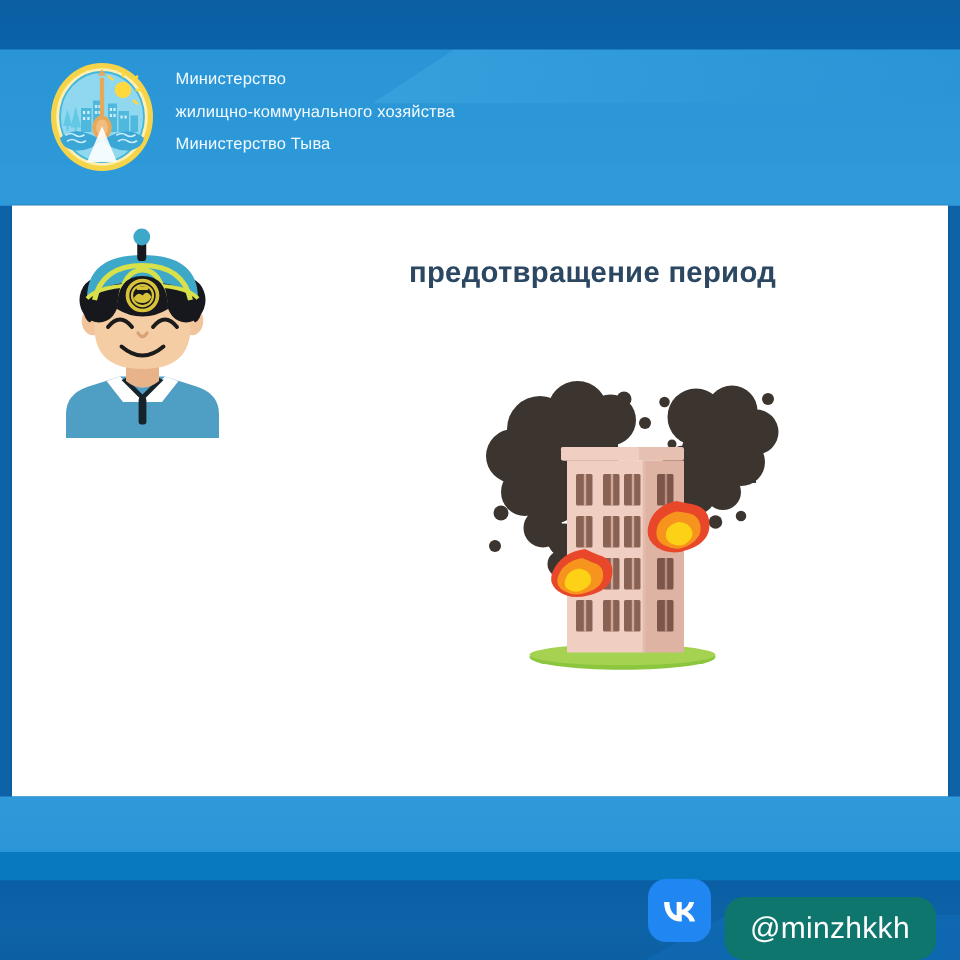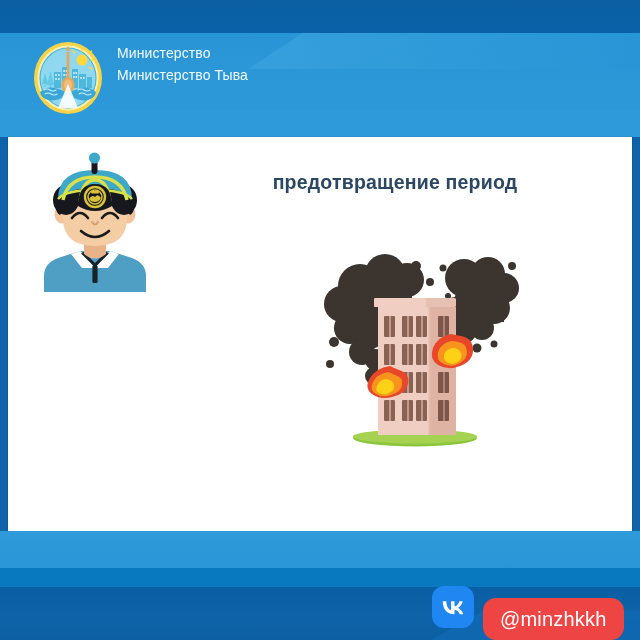--- a/index.html
+++ b/index.html
@@ -27,21 +27,21 @@
   .band-f3{position:absolute;left:0;top:587px;width:640px;height:53px;
     background:linear-gradient(180deg,#0a5fa4 0%,#0e63a8 55%,#0c5fa2 100%);}
   .band-f3 .diag{position:absolute;left:430px;bottom:0;width:210px;height:30px;
     background:#0f69b2;clip-path:polygon(26% 0,100% 0,100% 100%,0 100%);opacity:.85;}
 
   
   .logo{position:absolute;left:32px;top:40px;width:72px;height:76px;}
   .logo svg{display:block;}
 
   .org-text{position:absolute;left:117px;top:43px;width:470px;color:#ffffff;}
-  .org-line{font-size:14px;line-height:21.5px;letter-spacing:.1px;
+  .org-line{font-size:11px;line-height:21.5px;letter-spacing:.1px;
     font-weight:400;color:#f2fbff;white-space:nowrap;}
 
   
   .card{position:absolute;left:8px;top:137px;width:624px;height:394px;
     background:#ffffff;box-shadow:0 0 0 1px rgba(0,0,0,.06);}
 
   
   .avatar{position:absolute;left:36px;top:152px;width:118px;height:140px;}
 
   
@@ -51,21 +51,21 @@
 
   
   .illus{position:absolute;left:312px;top:248px;width:210px;height:206px;}
 
   
   .social{position:absolute;left:432px;top:586px;height:42px;display:flex;
     align-items:center;gap:9px;}
   .vk-badge{width:42px;height:42px;border-radius:12px;background:#1f86f2;
     display:flex;align-items:center;justify-content:center;}
   .vk-badge svg{display:block;}
-  .handle{height:42px;border-radius:13px;background:#ef4444;color:#ffffff;
+  .handle{height:42px;border-radius:13px;background:#0f766e;color:#ffffff;
     display:flex;align-items:center;padding:0 17px;font-size:20px;
     font-weight:400;letter-spacing:.2px;margin-top:24px;}
 </style>
 </head>
 <body>
 
 <div class="poster">
 
   <div class="band-top"></div>
   <div class="band-header"></div>
@@ -137,20 +137,21 @@
         <path d="M46 50 q3 -2 6 0 q3 2 6 0"></path>
         <path d="M47 54 q3 -2 6 0 q3 2 6 0"></path>
       </g>
 
       <path d="M36 44 L26 68 L46 68 Z" fill="#ffffff" opacity=".9"></path>
     </svg>
   </div>
 
   <div class="org-text">
     <div class="org-line">Министерство</div>
+    <div class="org-line">жилищно-коммунального хозяйства</div>
     <div class="org-line">Министерство Тыва</div>
   </div>
 
   <div class="card"></div>
 
   <div class="avatar">
     <svg width="118" height="140" viewBox="0 0 118 140">
 
       <path d="M8 140 L8 124 q0 -13 14 -18 l22 -7 h30 l22 7 q14 5 14 18 l0 16 Z" fill="#4f9fc4"></path>
 

